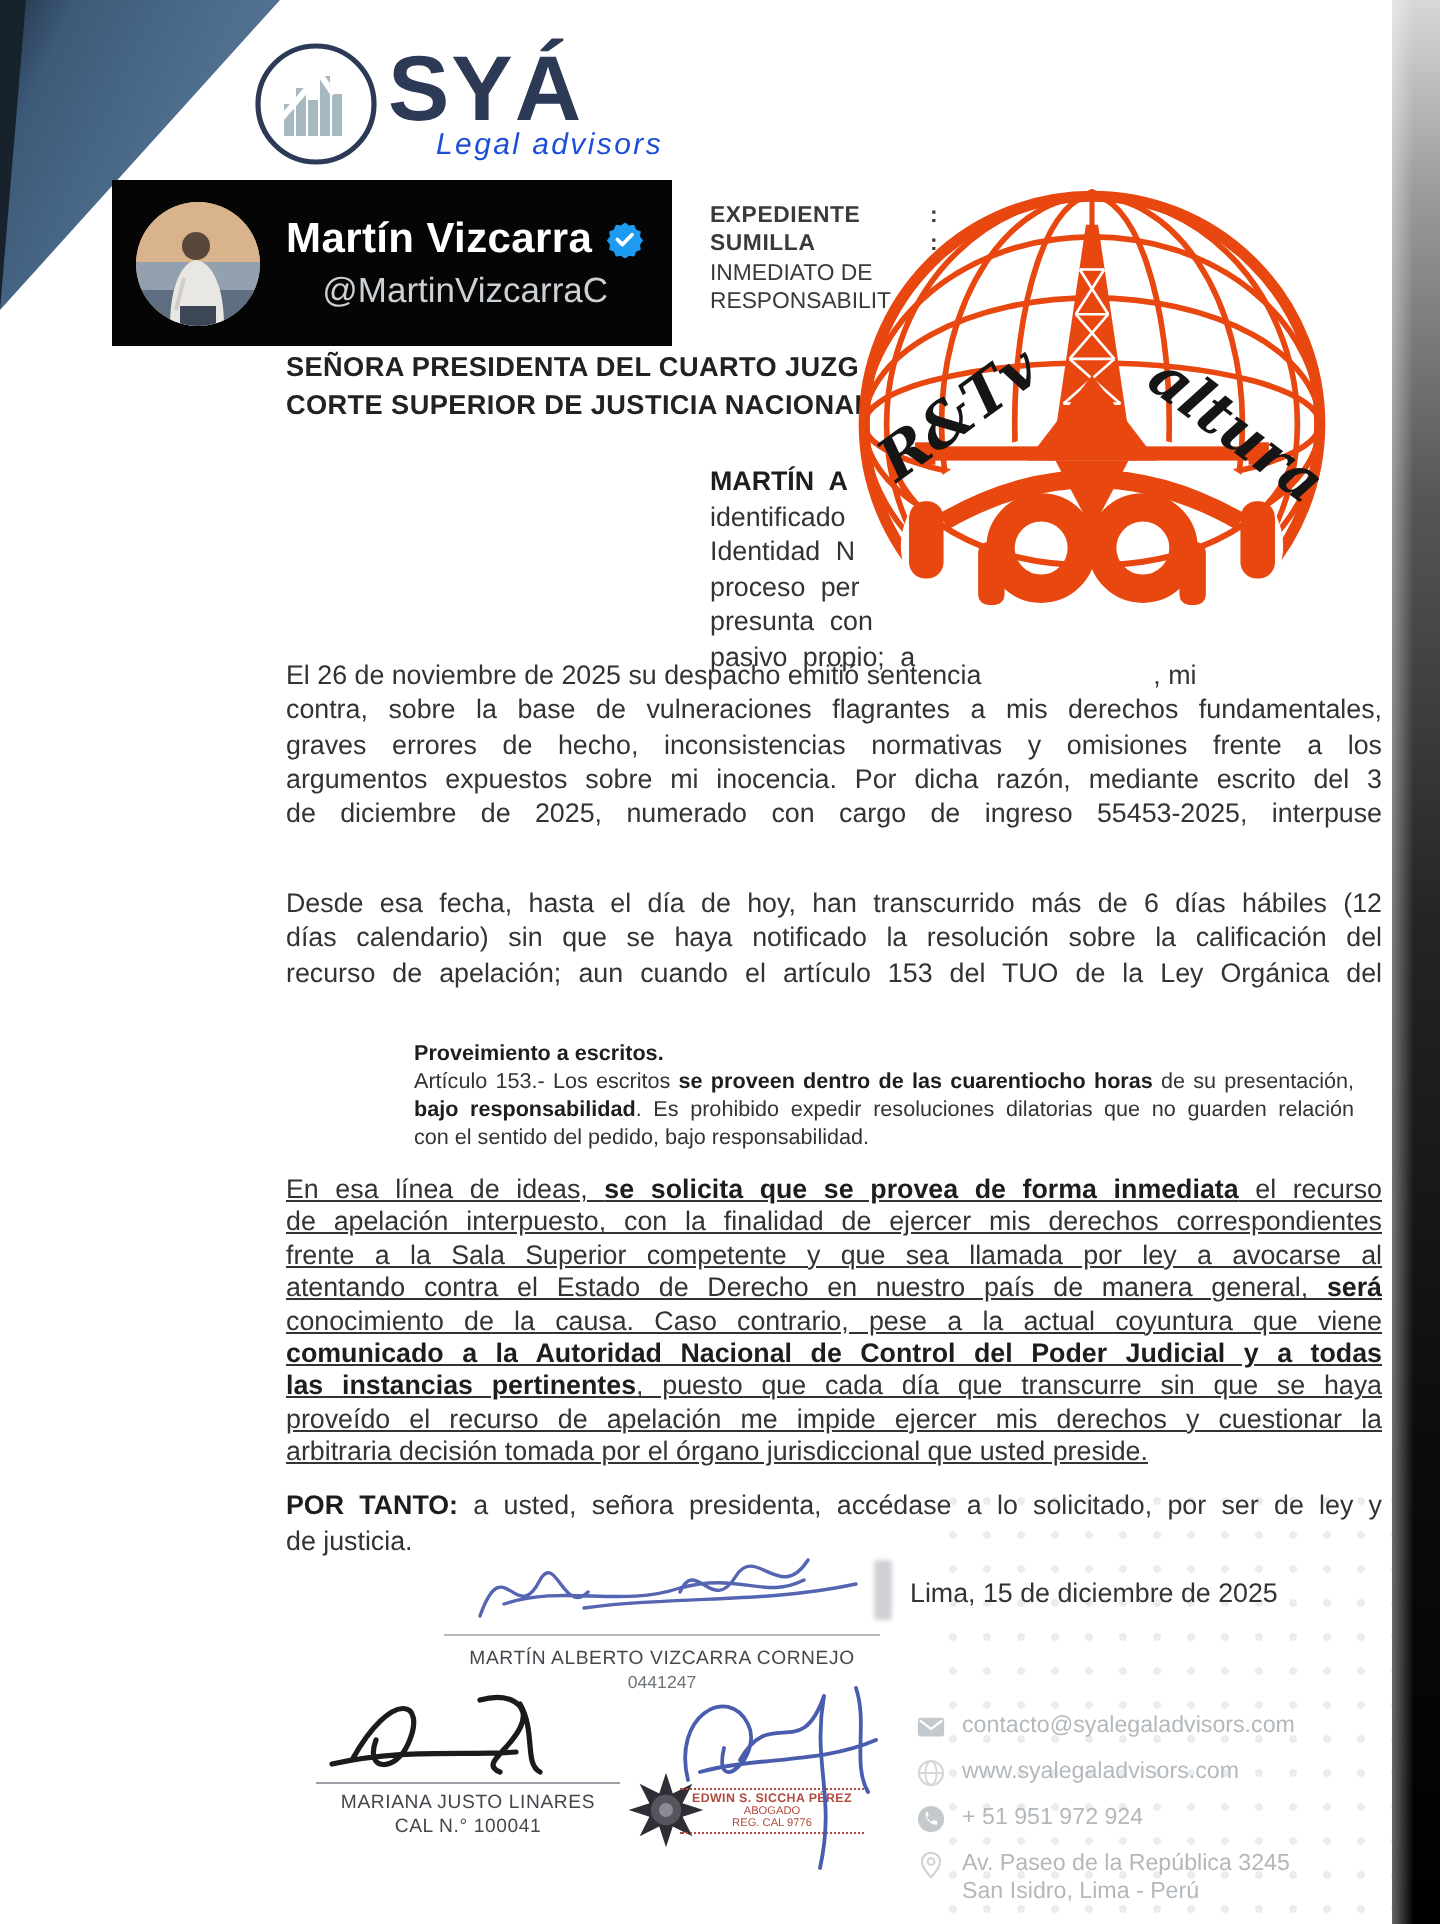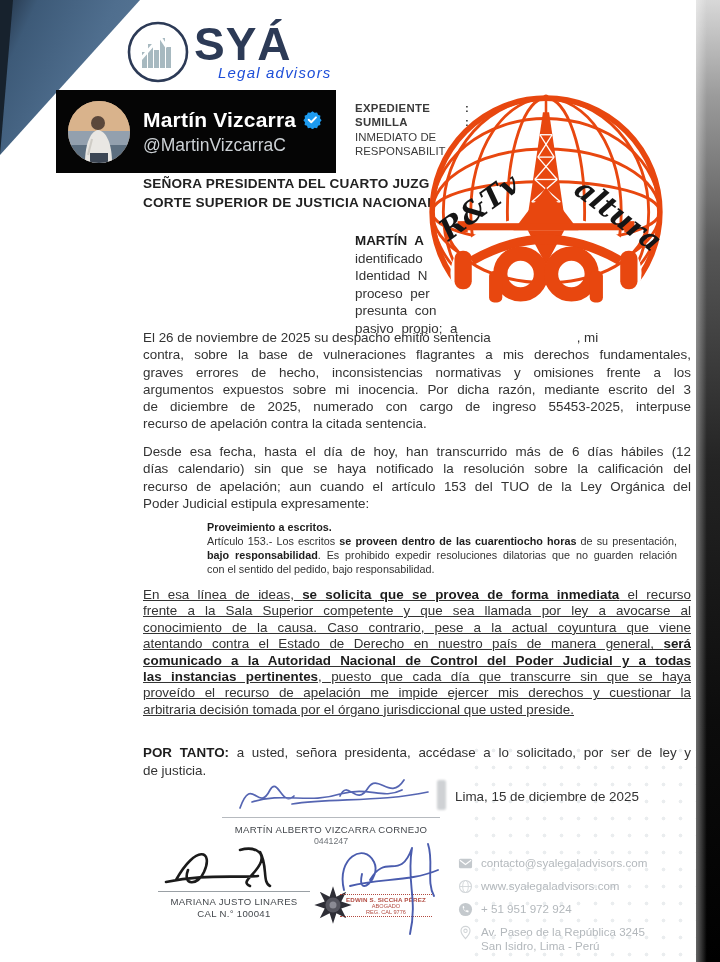--- a/index.html
+++ b/index.html
@@ -17,21 +17,21 @@
     background-image:radial-gradient(circle,#eaedef 1.8px,rgba(0,0,0,0) 2.1px);
     background-size:17px 17px;}
   
   .logo{position:absolute;left:126px;top:20px;display:flex;align-items:flex-start;}
   .logo-icon{width:64px;height:64px;}
   .logo-text{margin-left:4px;}
   .brand{font-size:46px;font-weight:bold;color:#2c3a56;letter-spacing:1px;line-height:48px;}
   .brand-sub{font-size:15px;color:#1d4ed8;letter-spacing:1.2px;margin-top:-4px;margin-left:24px;font-style:italic;}
   
   .banner{position:absolute;left:56px;top:90px;width:280px;height:83px;background:#050505;
-    display:flex;align-items:center;z-index:5;}
+    display:flex;align-items:center;z-index:5;text-align:center;}
   .avatar{width:62px;height:62px;border-radius:50%;overflow:hidden;margin-left:12px;flex:none;}
   .banner-text{margin-left:13px;}
   .name-row{display:flex;align-items:center;}
   .sb-name{color:#fff;font-weight:bold;font-size:21px;letter-spacing:.2px;}
   .badge{width:19px;height:19px;margin-left:7px;}
   .sb-handle{color:#ccd1d5;font-size:17.5px;margin-top:3px;}
   
   .case-head{position:absolute;left:355px;top:101px;font-size:11.4px;color:#3a3a3a;line-height:14.4px;z-index:1;}
   .case-row{display:flex;}
   .case-label{font-weight:bold;width:110px;letter-spacing:.3px;}
@@ -151,39 +151,38 @@
       <div class="tline"><span>presunta con</span></div>
       <div class="tline last"><span>pasivo propio; a</span></div>
     </div>
 
   <div class="para" id="p1">
       <div class="tline nojust"><span>El 26 de noviembre de 2025 su despacho emitió sentencia</span><span class="gap" style="width: 86px;"></span><span>, mi</span></div>
       <div class="tline"><span>contra, sobre la base de vulneraciones flagrantes a mis derechos fundamentales,</span></div>
       <div class="tline"><span>graves errores de hecho, inconsistencias normativas y omisiones frente a los</span></div>
       <div class="tline"><span>argumentos expuestos sobre mi inocencia. Por dicha razón, mediante escrito del 3</span></div>
       <div class="tline"><span>de diciembre de 2025, numerado con cargo de ingreso 55453-2025, interpuse</span></div>
-      <div class="tline last"><span>recurso de apelación contra la citada sentencia.</span></div>
     </div>
   <div class="para" id="p2">
       <div class="tline"><span>Desde esa fecha, hasta el día de hoy, han transcurrido más de 6 días hábiles (12</span></div>
       <div class="tline"><span>días calendario) sin que se haya notificado la resolución sobre la calificación del</span></div>
       <div class="tline"><span>recurso de apelación; aun cuando el artículo 153 del TUO de la Ley Orgánica del</span></div>
-      <div class="tline last"><span>Poder Judicial estipula expresamente:</span></div>
     </div>
   <div class="para" id="quote">
       <div class="tline nojust"><span class="b">Proveimiento a escritos.</span></div>
       <div class="tline"><span>Artículo 153.- Los escritos </span><span class="b">se proveen dentro de las cuarentiocho horas</span><span> de su presentación,</span></div>
       <div class="tline"><span class="b">bajo responsabilidad</span><span>. Es prohibido expedir resoluciones dilatorias que no guarden relación</span></div>
       <div class="tline last"><span>con el sentido del pedido, bajo responsabilidad.</span></div>
     </div>
   <div class="para" id="p3">
       <div class="tline"><span>En esa línea de ideas, </span><span class="b">se solicita que se provea de forma inmediata</span><span> el recurso</span></div>
+      <div class="tline"><span>de apelación interpuesto, con la finalidad de ejercer mis derechos correspondientes</span></div>
       <div class="tline"><span>frente a la Sala Superior competente y que sea llamada por ley a avocarse al</span></div>
+      <div class="tline"><span>atentando contra el Estado de Derecho en nuestro país de manera general, </span><span class="b">será</span></div>
       <div class="tline"><span>conocimiento de la causa. Caso contrario, pese a la actual coyuntura que viene</span></div>
-      <div class="tline"><span>atentando contra el Estado de Derecho en nuestro país de manera general, </span><span class="b">será</span></div>
       <div class="tline"><span class="b">comunicado a la Autoridad Nacional de Control del Poder Judicial y a todas</span></div>
       <div class="tline"><span class="b">las instancias pertinentes</span><span>, puesto que cada día que transcurre sin que se haya</span></div>
       <div class="tline"><span>proveído el recurso de apelación me impide ejercer mis derechos y cuestionar la</span></div>
       <div class="tline last"><span>arbitraria decisión tomada por el órgano jurisdiccional que usted preside.</span></div>
     </div>
   <div class="para" id="p4">
       <div class="tline"><span class="b">POR TANTO:</span><span> a usted, señora presidenta, accédase a lo solicitado, por ser de ley y</span></div>
       <div class="tline last"><span>de justicia.</span></div>
     </div>
 

